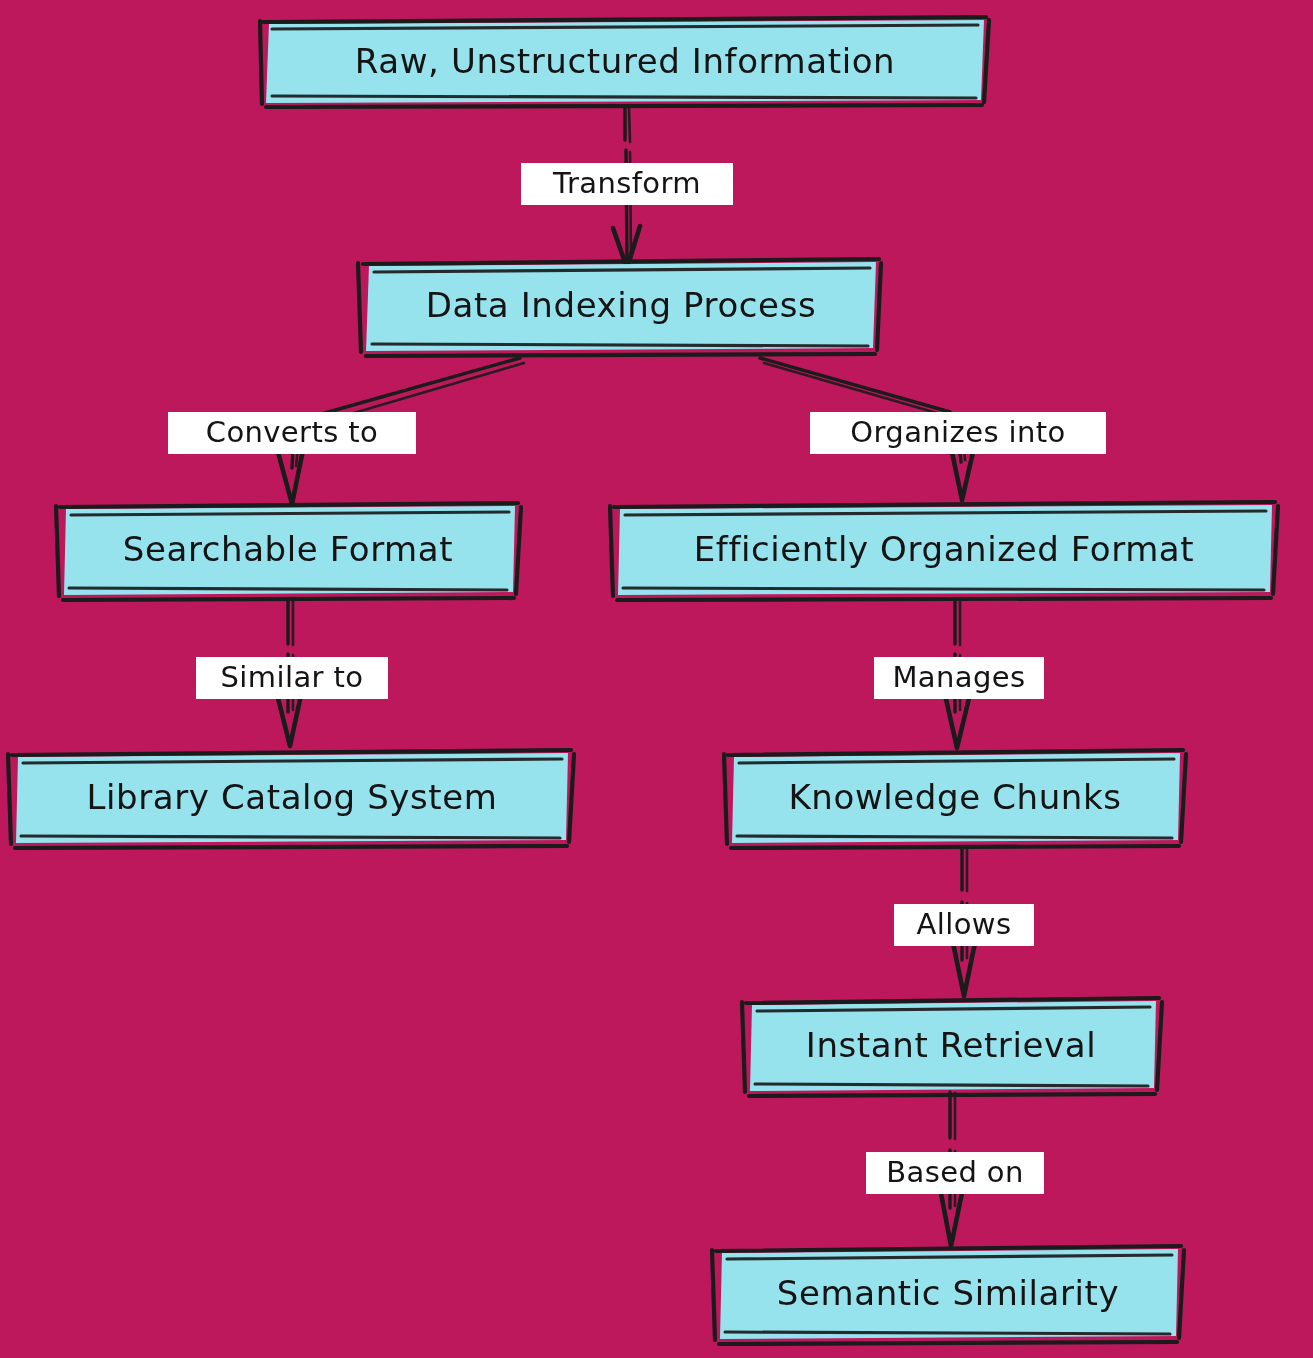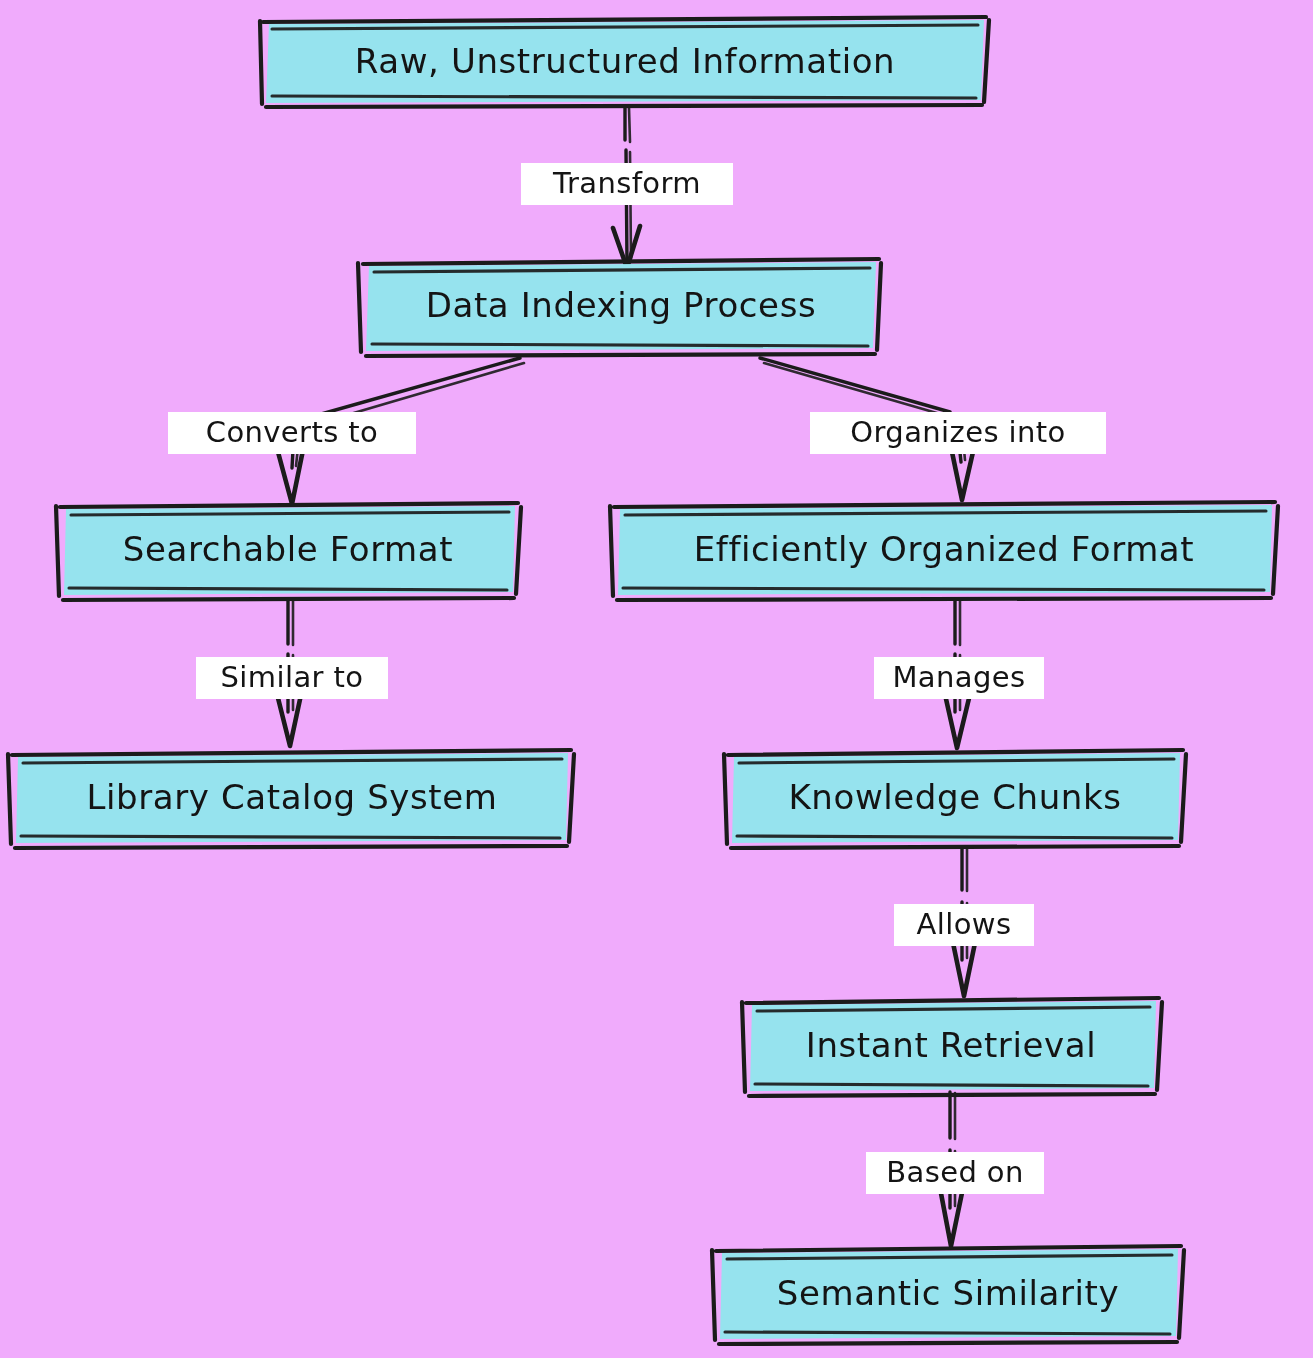--- a/index.html
+++ b/index.html
@@ -10,21 +10,21 @@
   body {
     font-family: "DejaVu Sans", sans-serif;
     width: 1313px;
     height: 1358px;
     overflow: hidden;
   }
   #diagram-root {
     position: relative;
     width: 1313px;
     height: 1358px;
-    background: #f0abfc;
+    background: #be185d;
   }
   svg#flow-svg {
     position: absolute;
     left: 0;
     top: 0;
     width: 1313px;
     height: 1358px;
     display: block;
   }
   .node-label {

